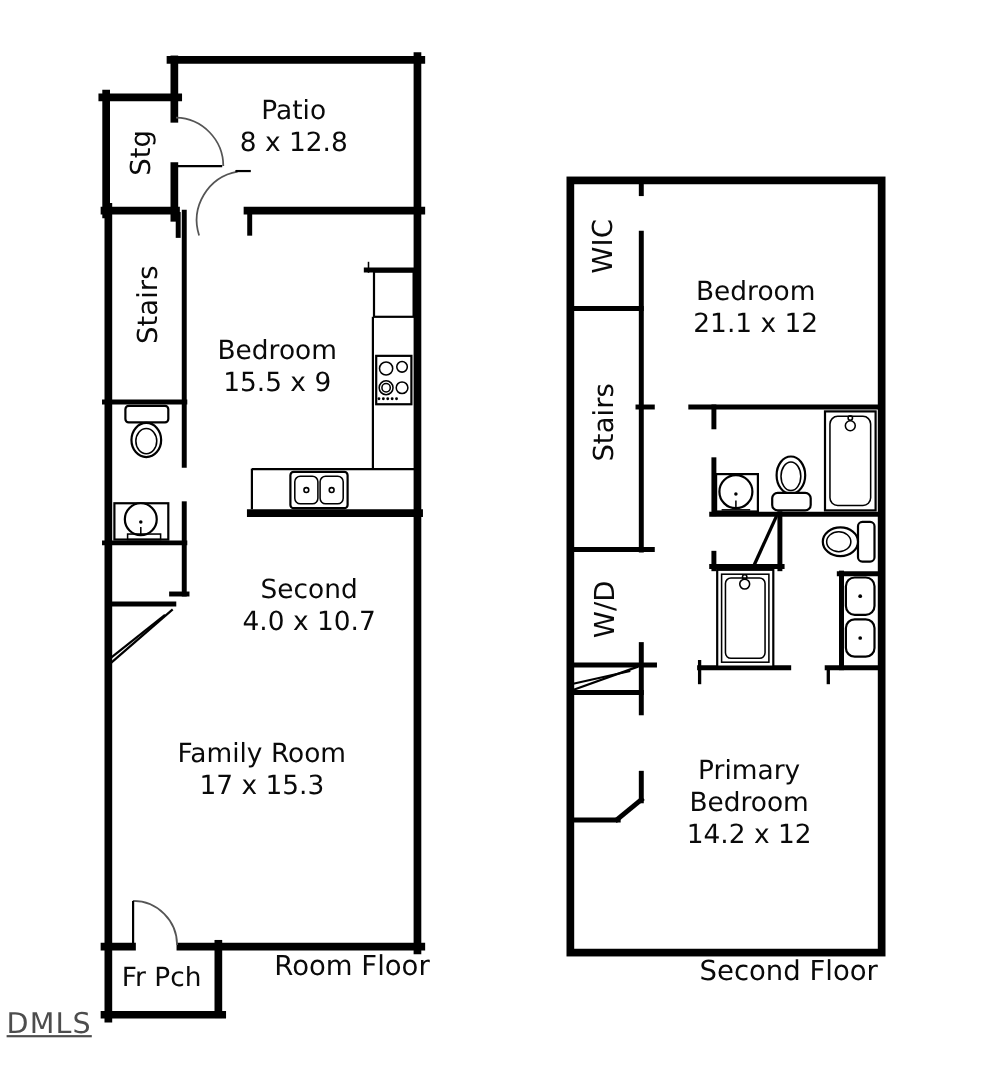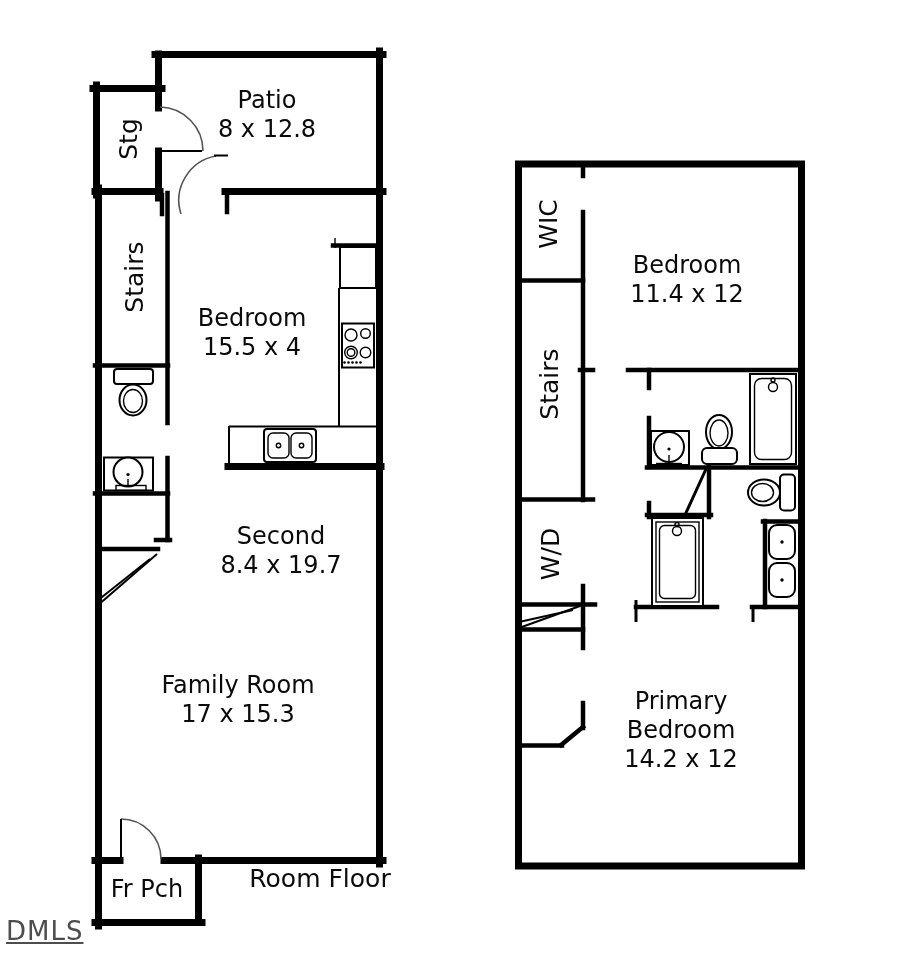--- a/index.html
+++ b/index.html
@@ -208,26 +208,26 @@
   <div class="lbl rot" style="left:128px;top:139px">
     <span>Stg</span>
   </div>
 
   <div class="lbl rot" style="left:134px;top:277px">
     <span>Stairs</span>
   </div>
 
   <div class="lbl" style="left:252px;top:333px">
     <span>Bedroom</span>
-    <span>15.5 x 4</span>
+    <span>15.5 x 9</span>
   </div>
 
   <div class="lbl" style="left:281px;top:551px">
     <span>Second</span>
-    <span>8.4 x 19.7</span>
+    <span>4.0 x 10.7</span>
   </div>
 
   <div class="lbl" style="left:238px;top:700px">
     <span>Family Room</span>
     <span>17 x 15.3</span>
   </div>
 
   <div class="lbl" style="left:147px;top:889px">
     <span>Fr Pch</span>
   </div>
@@ -235,32 +235,35 @@
   <div class="lbl title" style="left:320px;top:878px">
     <span>Room Floor</span>
   </div>
 
   <div class="lbl rot" style="left:548px;top:224px">
     <span>WIC</span>
   </div>
 
   <div class="lbl" style="left:687px;top:280px">
     <span>Bedroom</span>
-    <span>11.4 x 12</span>
+    <span>21.1 x 12</span>
   </div>
 
   <div class="lbl rot" style="left:549px;top:384px">
     <span>Stairs</span>
   </div>
 
   <div class="lbl rot" style="left:550px;top:554px">
     <span>W/D</span>
   </div>
 
   <div class="lbl lbl-primary" style="left:681px;top:730px">
     <span>Primary Bedroom</span>
     <span>14.2 x 12</span>
   </div>
 
+  <div class="lbl title" style="left:717px;top:882px">
+    <span>Second Floor</span>
+  </div>
 
   <div class="watermark">DMLS</div>
 
 </div>
 
 </body></html>

